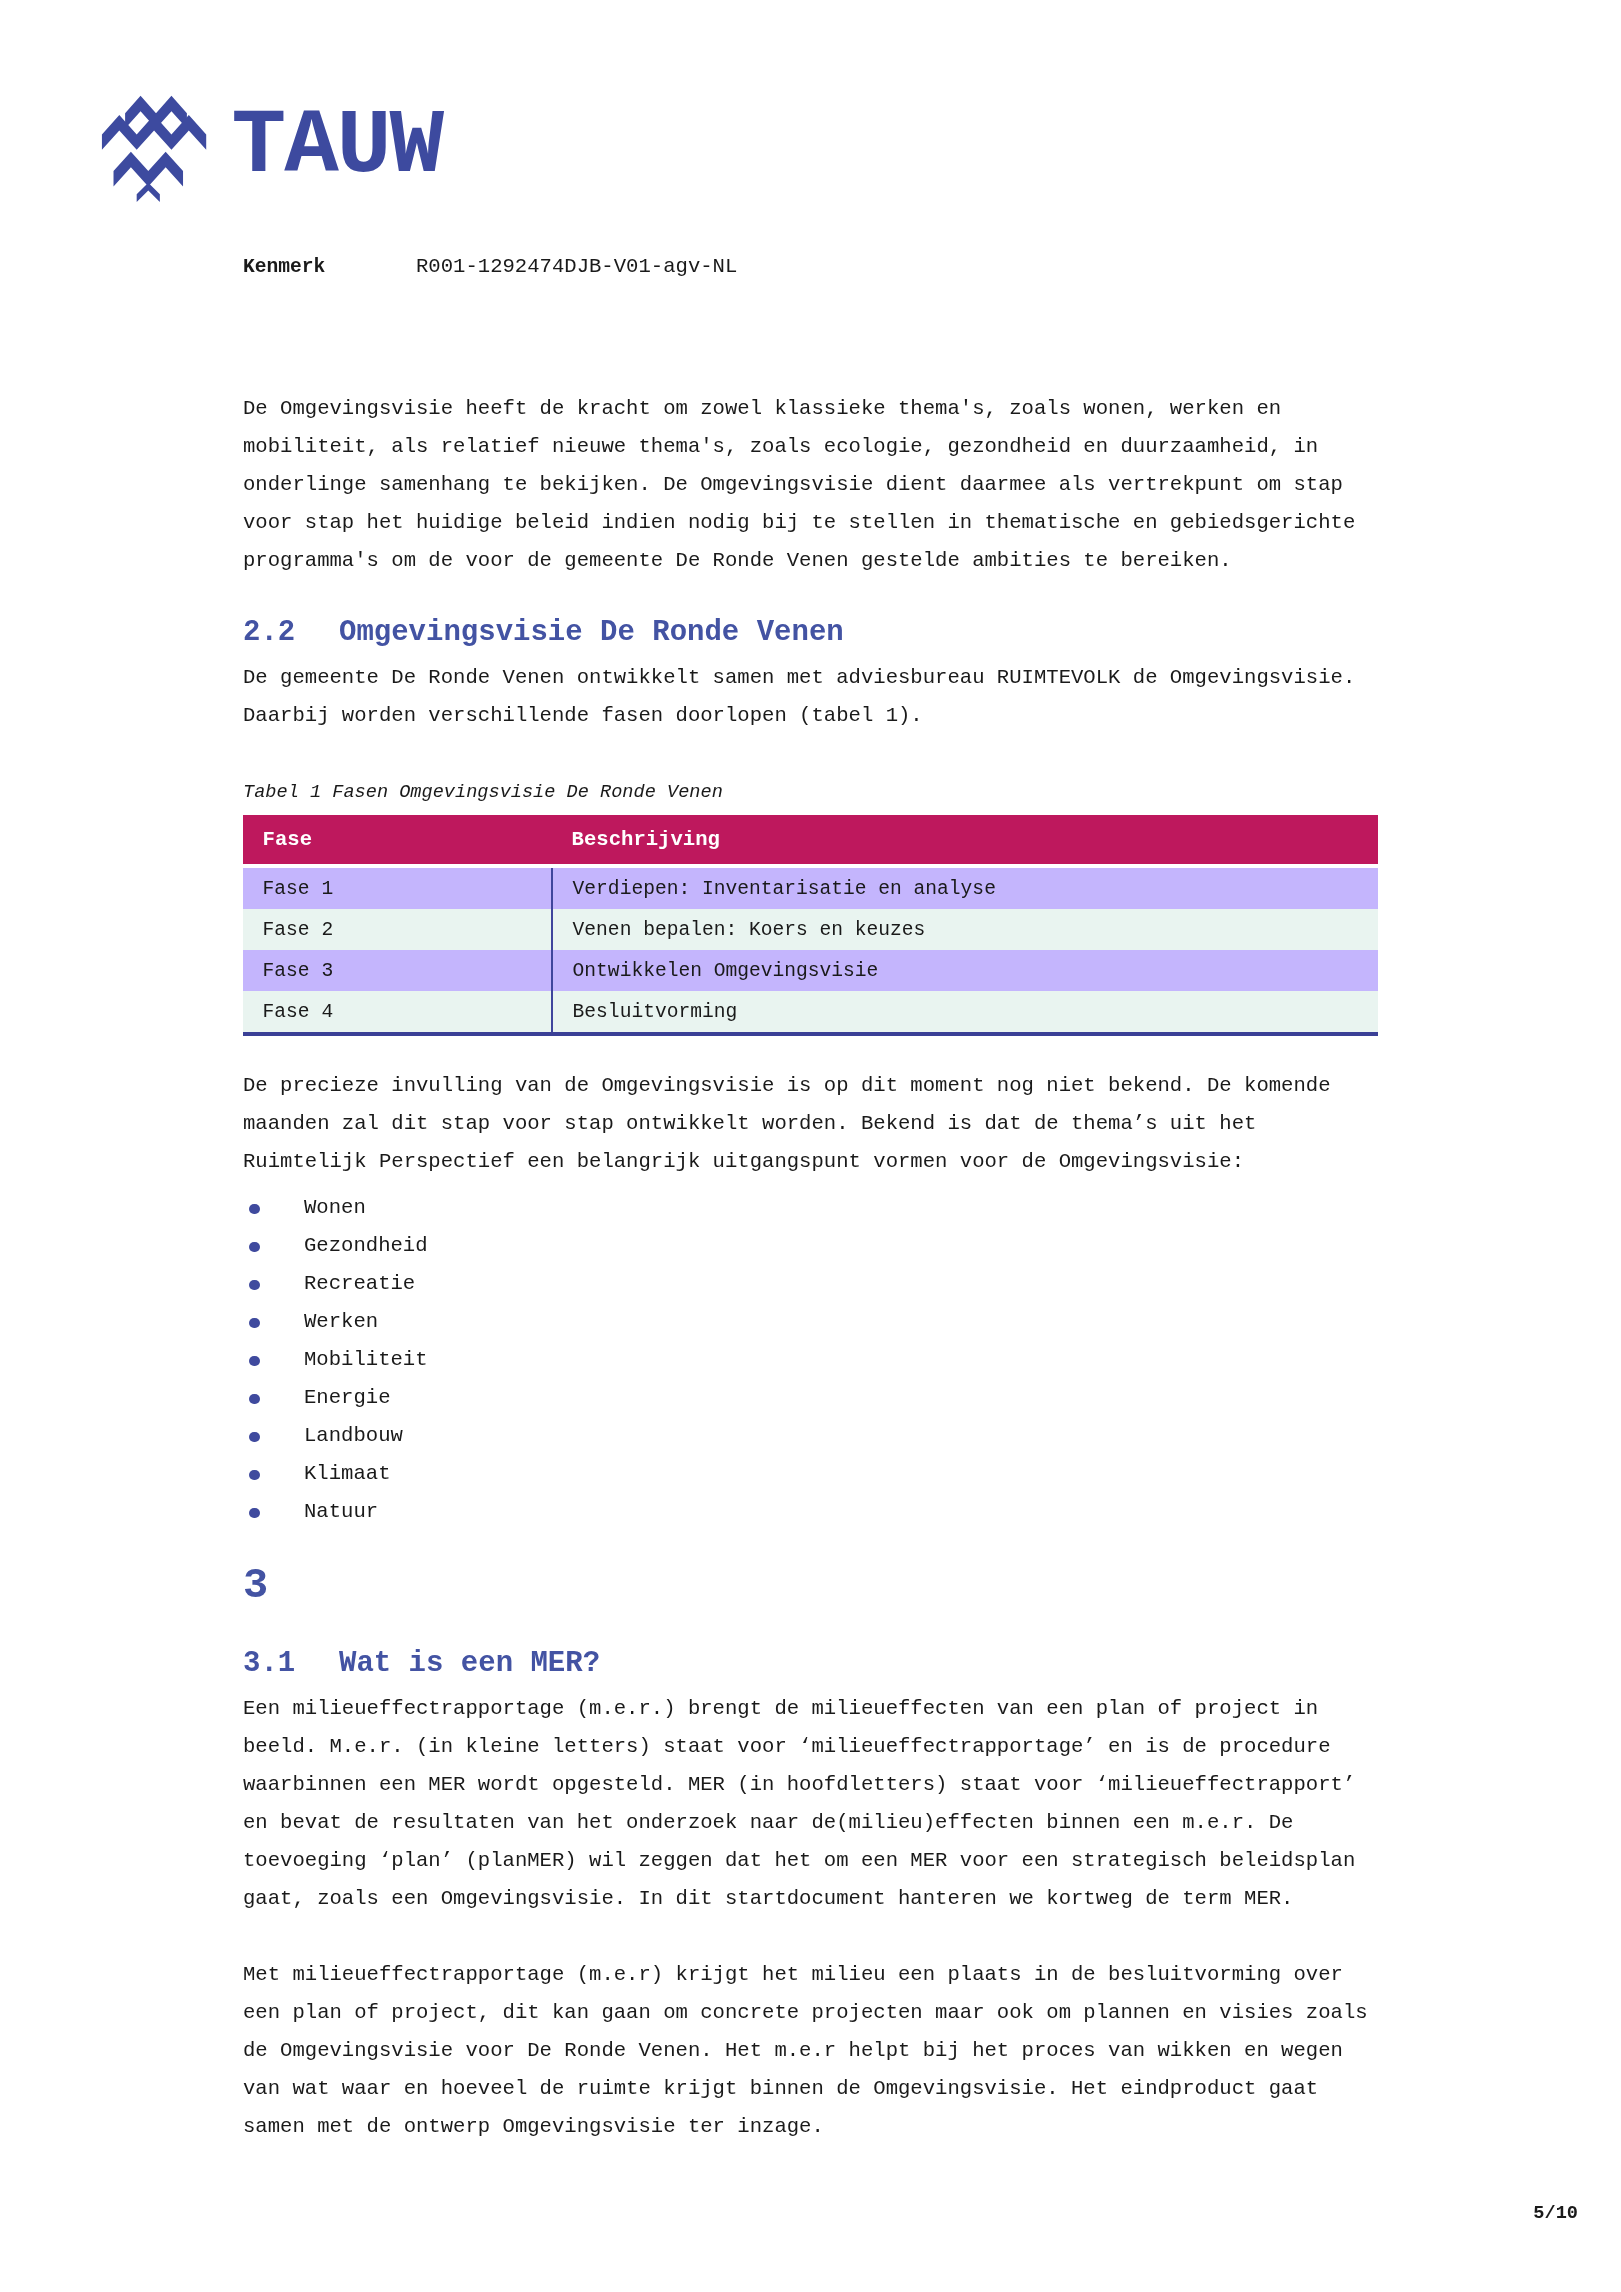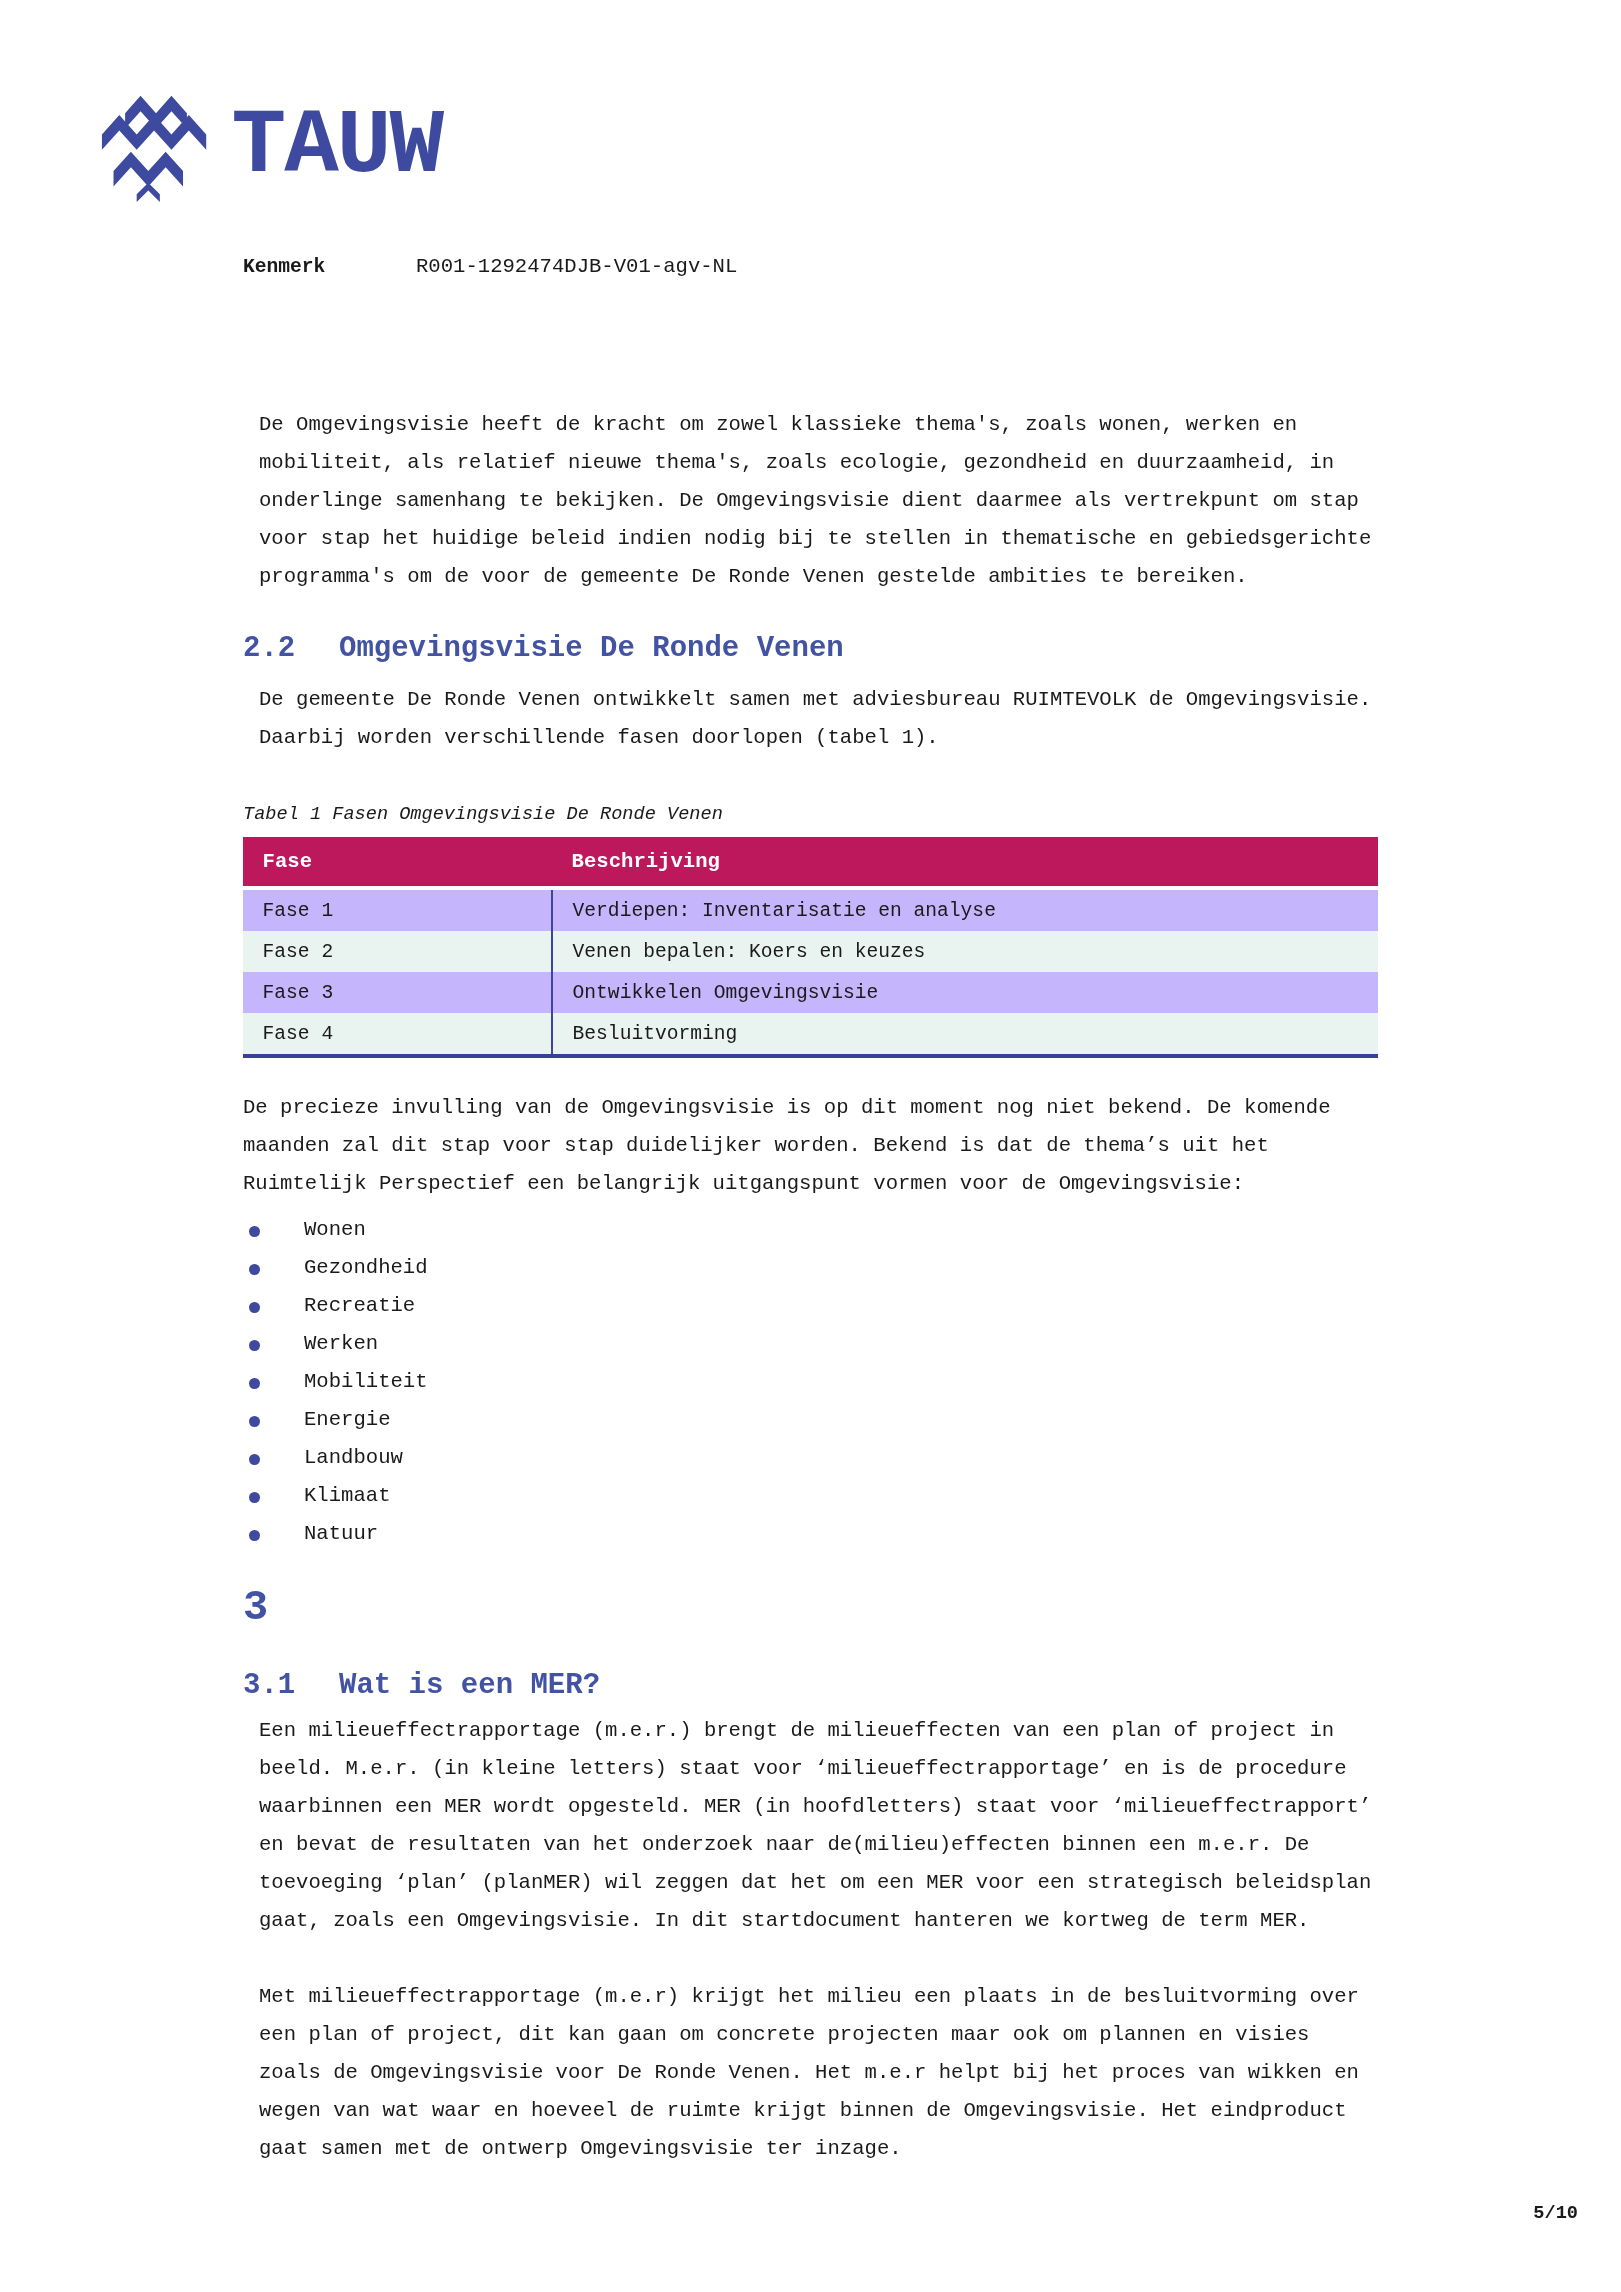--- a/index.html
+++ b/index.html
@@ -15,21 +15,21 @@
   
   .logo{position:absolute;left:98px;top:90px;display:flex;align-items:center;gap:17.6px;}
   .logo-mark{width:116px;height:112px;display:block;}
   .logo-word{font-size:91px;font-weight:bold;color:#3d4a9f;letter-spacing:-2px;line-height:1;}
   
   .meta{position:absolute;left:243px;top:255px;display:flex;align-items:baseline;}
   .meta-label{font-weight:bold;font-size:19.6px;width:173px;}
   .meta-value{font-size:20.6px;}
   
   .content{position:absolute;left:243px;top:390px;width:1149px;font-size:20.6px;line-height:38px;}
-  .content p{margin:16px;}
+  .content p{margin:0;}
   .p-after-h2{margin:0;}
   .h2{display:flex;color:#4353a3;font-weight:bold;font-size:29px;line-height:33px;margin:36px 0 9.8px 0;}
   .h2 .num{width:96px;flex:none;}
   .h1{display:flex;color:#4353a3;font-weight:bold;font-size:42px;line-height:49px;margin:31px 0 0 0;}
   .h1 .num{width:61px;flex:none;}
   .caption{font-style:italic;font-size:18.6px;line-height:23.5px;margin:46px 0 10.8px 0;}
   
   table.fasen{border-collapse:collapse;width:1135px;border-bottom:4.9px solid #3a4096;table-layout:fixed;}
   table.fasen col.c1{width:309px;}
   table.fasen thead th{
@@ -111,21 +111,21 @@
           <td>Fase 3</td>
           <td>Ontwikkelen Omgevingsvisie</td>
         </tr>
           <tr>
           <td>Fase 4</td>
           <td>Besluitvorming</td>
         </tr>
         </tbody>
     </table>
 
-    <p class="p-themes">De precieze invulling van de Omgevingsvisie is op dit moment nog niet bekend. De komende maanden zal dit stap voor stap duidelijker worden. Bekend is dat de thema’s uit het Ruimtelijk Perspectief een belangrijk uitgangspunt vormen voor de Omgevingsvisie:</p>
+    <p class="p-themes">De precieze invulling van de Omgevingsvisie is op dit moment nog niet bekend. De komende maanden zal dit stap voor stap ontwikkelt worden. Bekend is dat de thema’s uit het Ruimtelijk Perspectief een belangrijk uitgangspunt vormen voor de Omgevingsvisie:</p>
 
     <ul class="themes">
         <li>Wonen</li>
         <li>Gezondheid</li>
         <li>Recreatie</li>
         <li>Werken</li>
         <li>Mobiliteit</li>
         <li>Energie</li>
         <li>Landbouw</li>
         <li>Klimaat</li>

